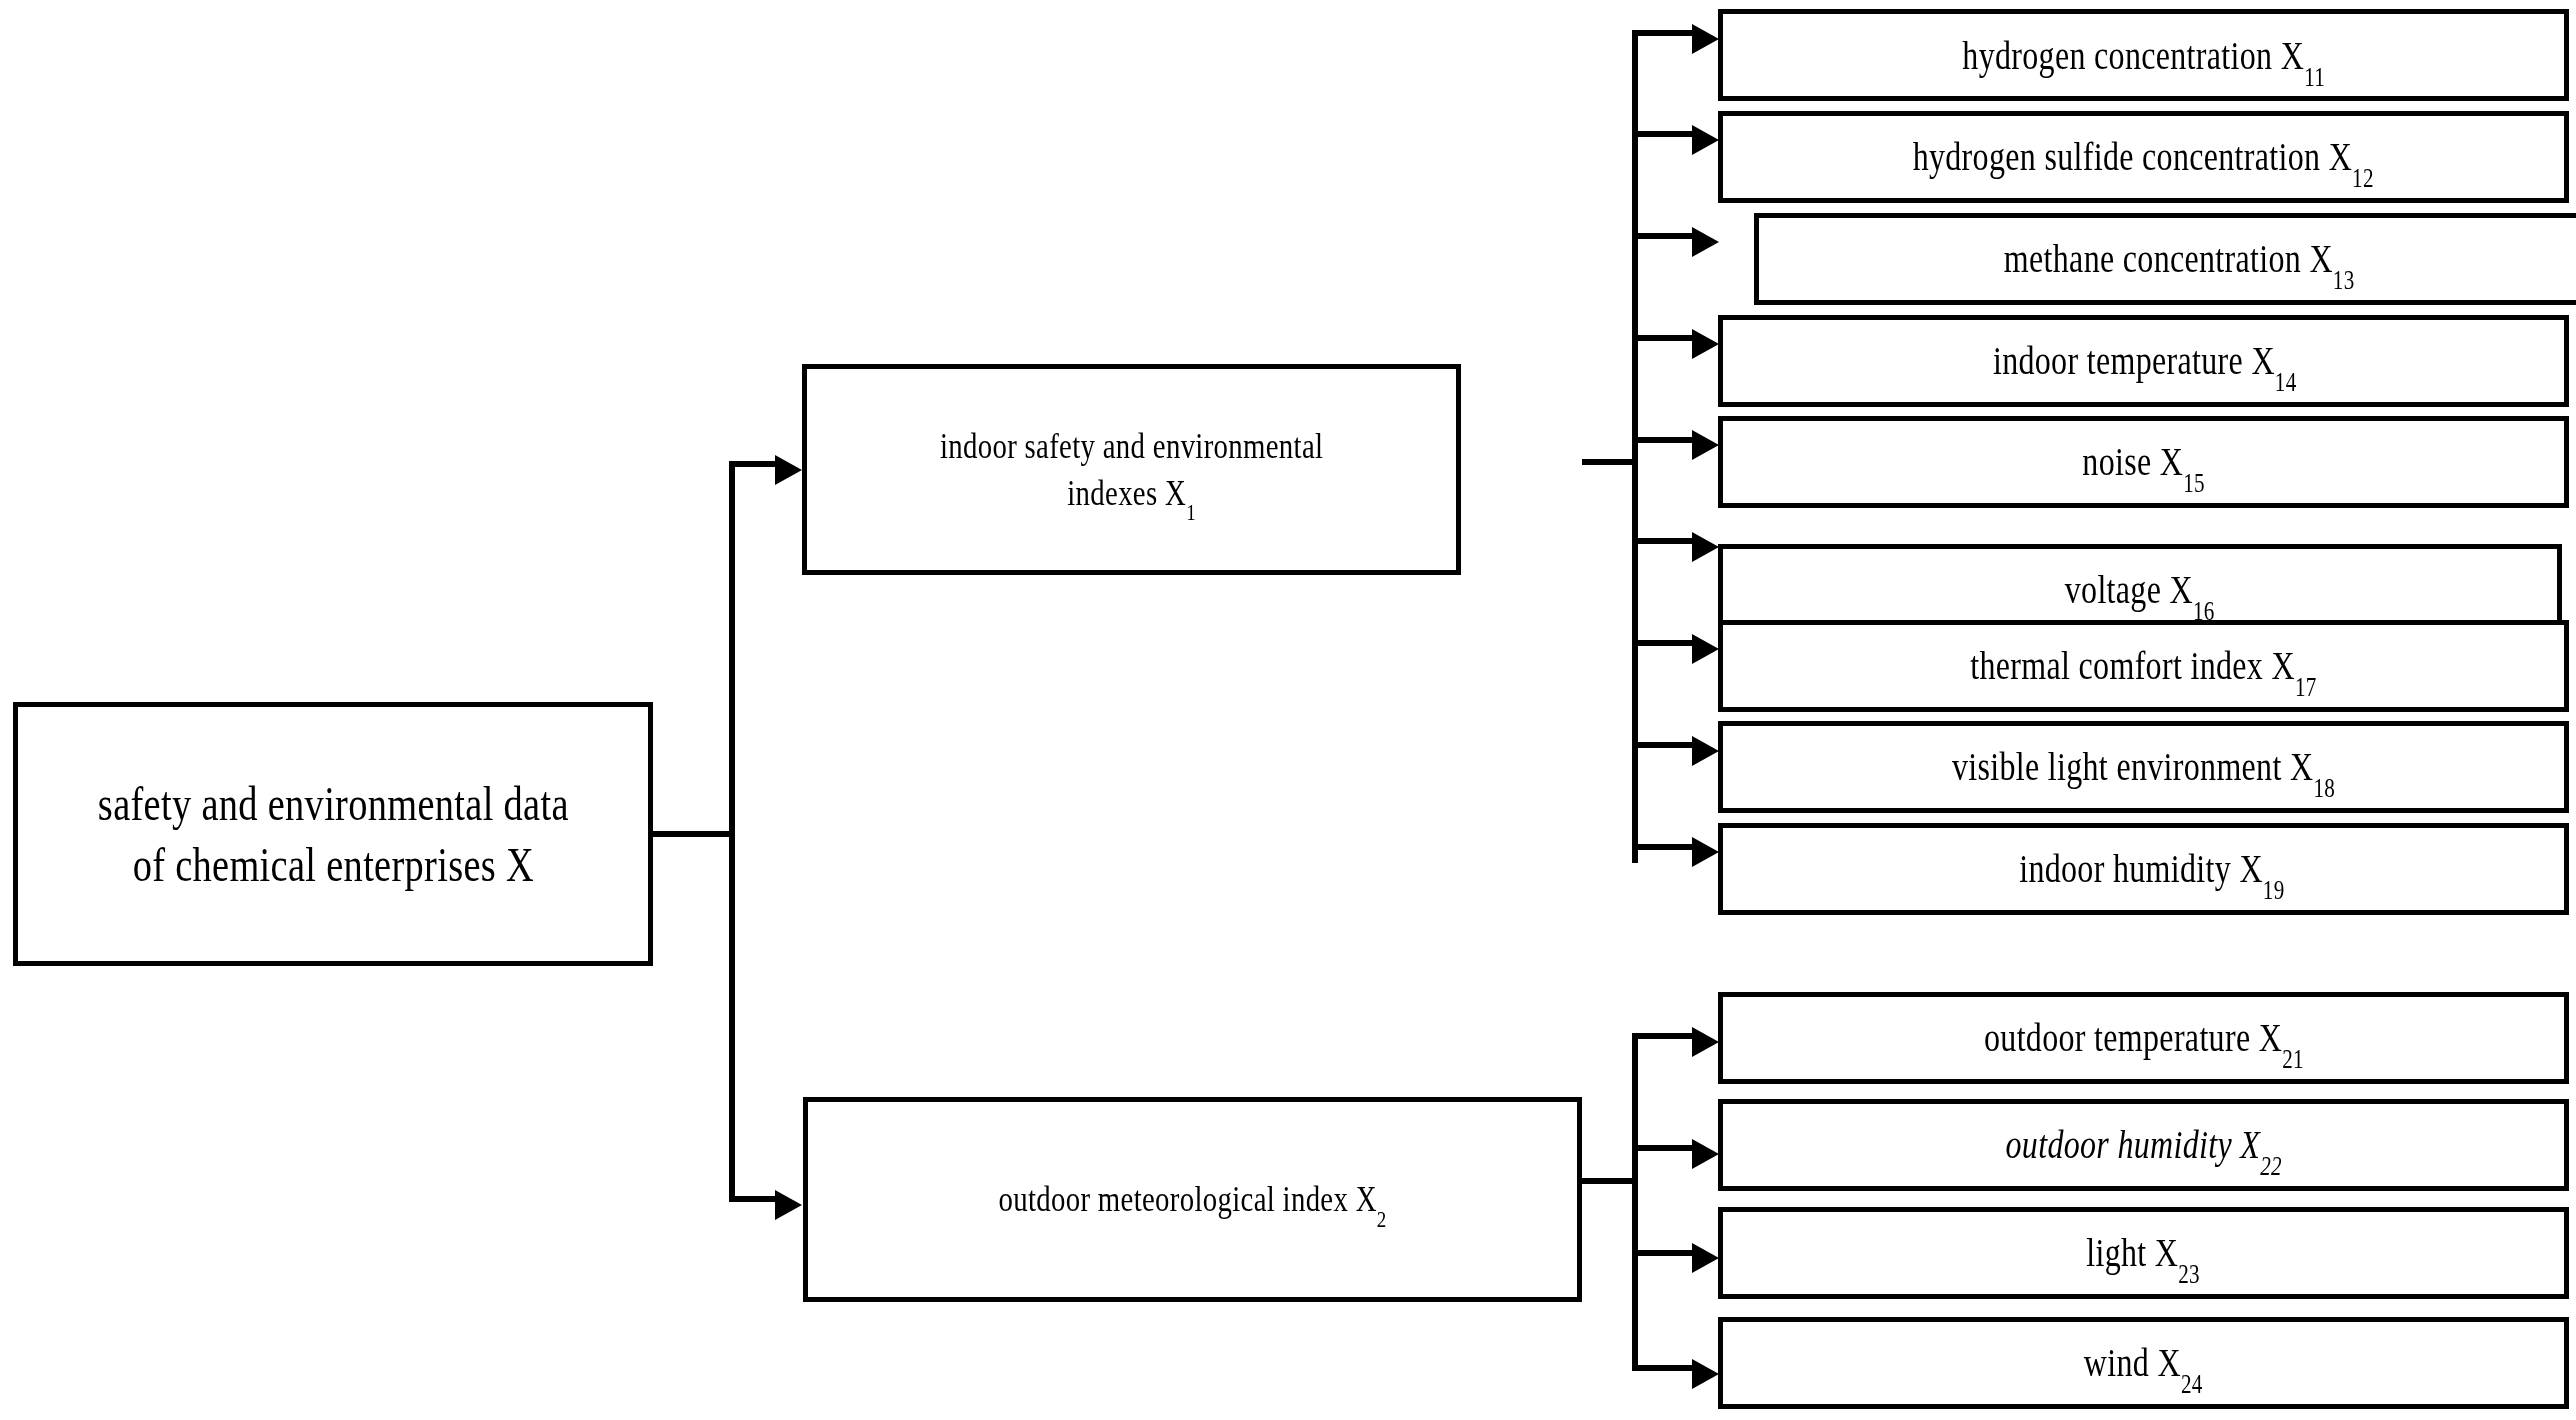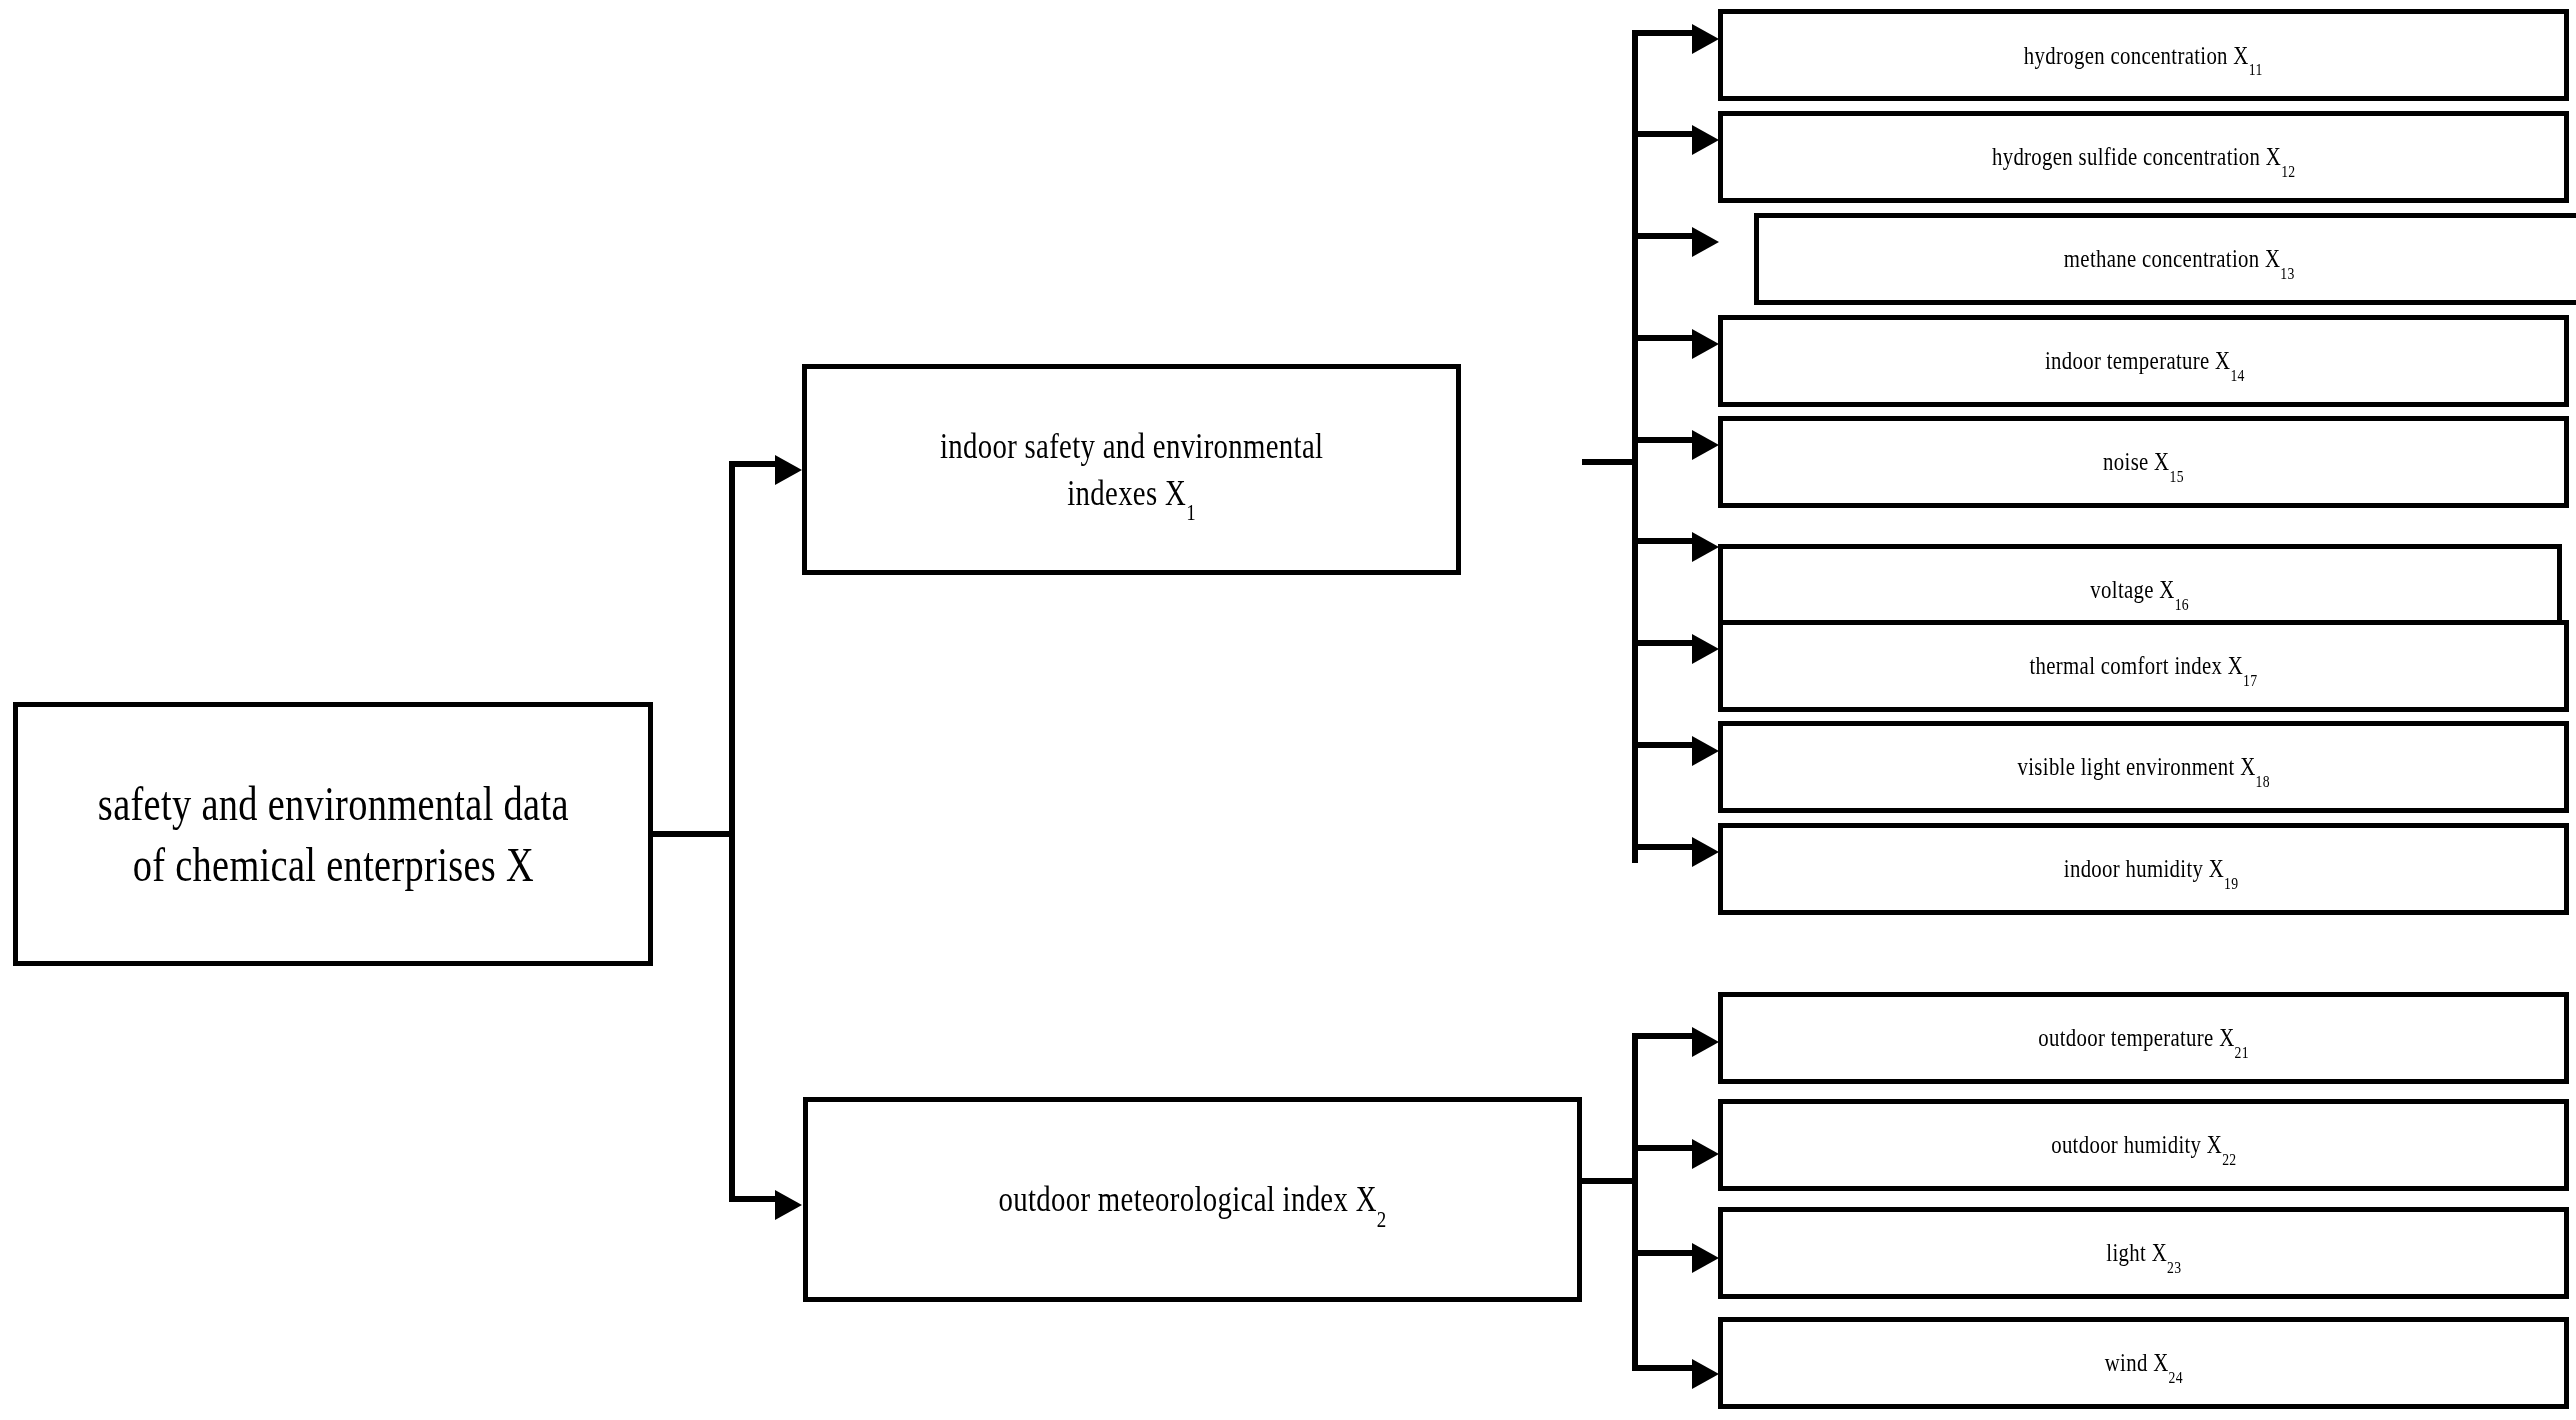--- a/index.html
+++ b/index.html
@@ -32,21 +32,21 @@
   }
   .node .label {
     display: block;
     white-space: pre-line;
     transform: scaleX(0.80);
     transform-origin: center center;
     letter-spacing: 0.4px;
   }
   .node.root   { font-size: 48px; }
   .node.mid    { font-size: 36px; }
-  .node.leaf   { font-size: 26px; }
+  .node.leaf   { font-size: 40px; }
 
   .sub {
     font-size: 0.66em;
     vertical-align: sub;
     line-height: 0;
     position: relative;
     top: 0.30em;
   }
 
   
@@ -158,21 +158,21 @@
   <div class="vline" style="left:1632px; top:1033px; height:338px;"></div>
 
   <div class="hline" style="left:1632px; top:1033px; width:64px;"></div>
   <div class="arrowhead" style="left:1692px; top:1027px;"></div>
   <div class="node leaf" style="left:1718px; top:992px; width:851px; height:92px;">
     <span class="label"><span>outdoor temperature X</span><span class="sub">21</span></span>
   </div>
 
   <div class="hline" style="left:1632px; top:1145px; width:64px;"></div>
   <div class="arrowhead" style="left:1692px; top:1139px;"></div>
-  <div class="node leaf" style="left:1718px; top:1099px; width:851px; height:92px;">
+  <div class="node leaf" style="left:1718px; top:1099px; width:851px; height:92px;font-style:italic;">
     <span class="label"><span>outdoor humidity X</span><span class="sub">22</span></span>
   </div>
 
   <div class="hline" style="left:1632px; top:1250px; width:64px;"></div>
   <div class="arrowhead" style="left:1692px; top:1243px;"></div>
   <div class="node leaf" style="left:1718px; top:1207px; width:851px; height:92px;">
     <span class="label"><span>light X</span><span class="sub">23</span></span>
   </div>
 
   <div class="hline" style="left:1632px; top:1365px; width:64px;"></div>

